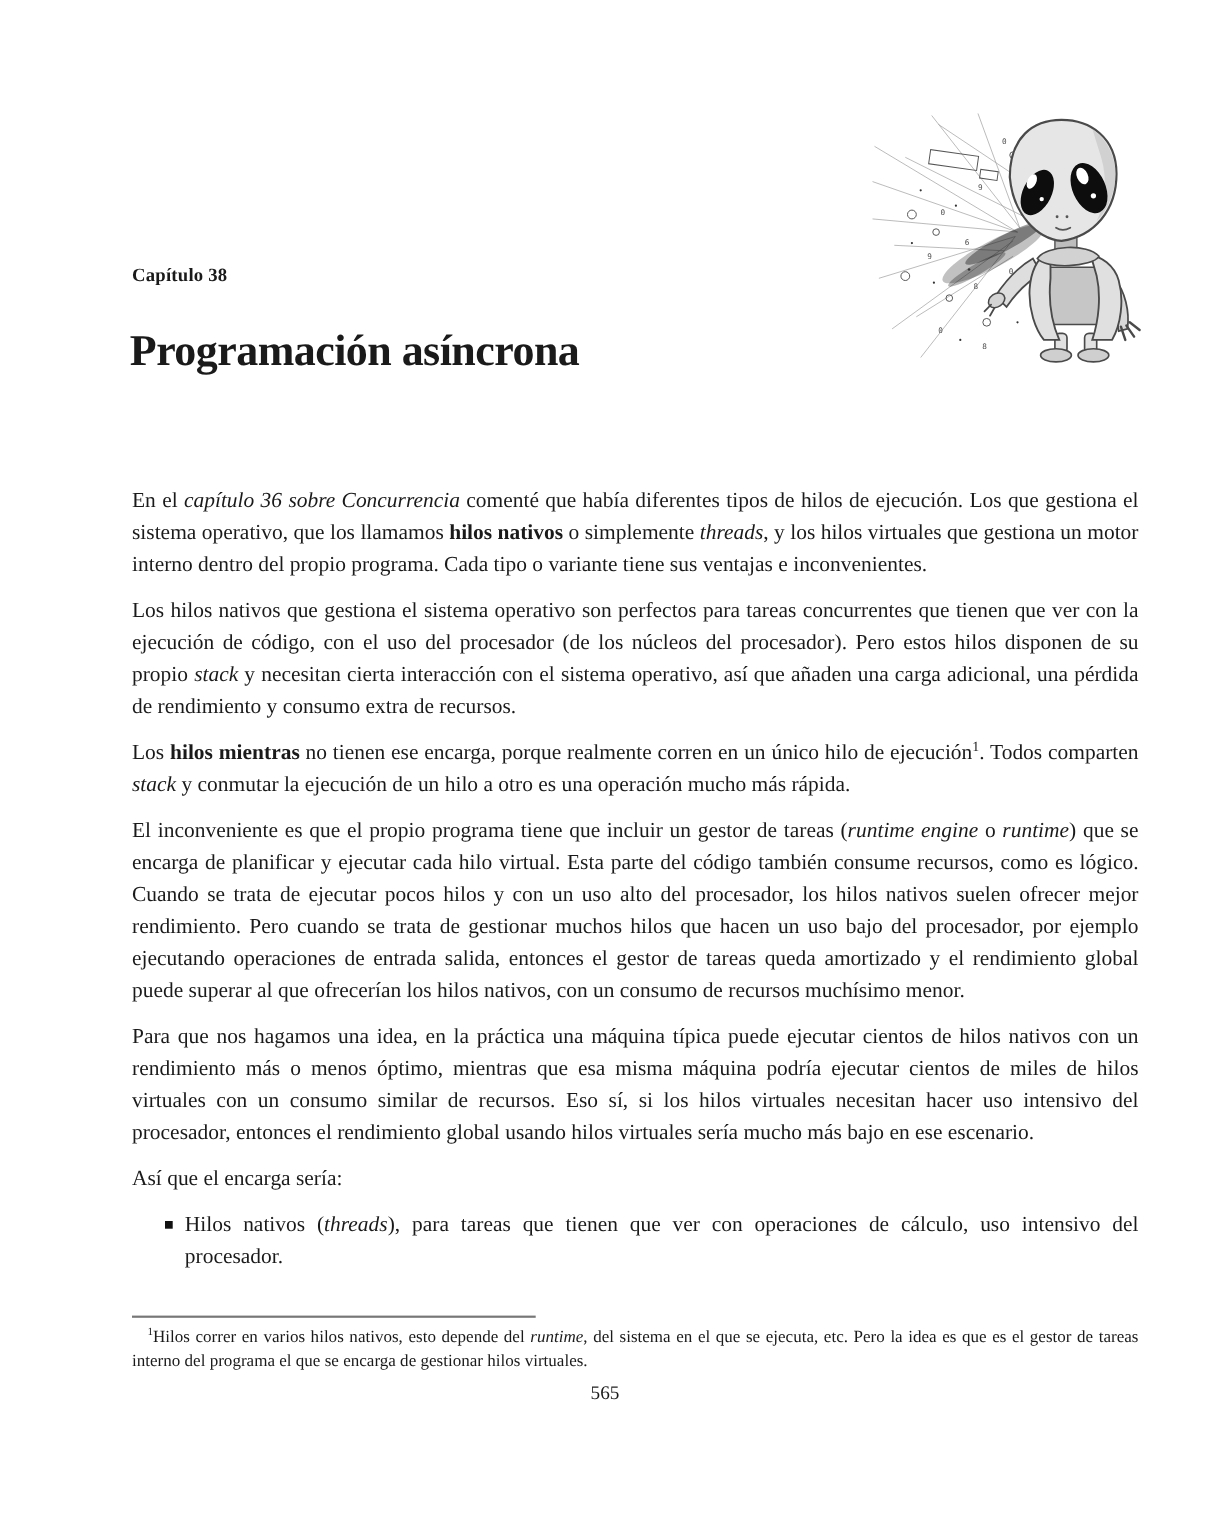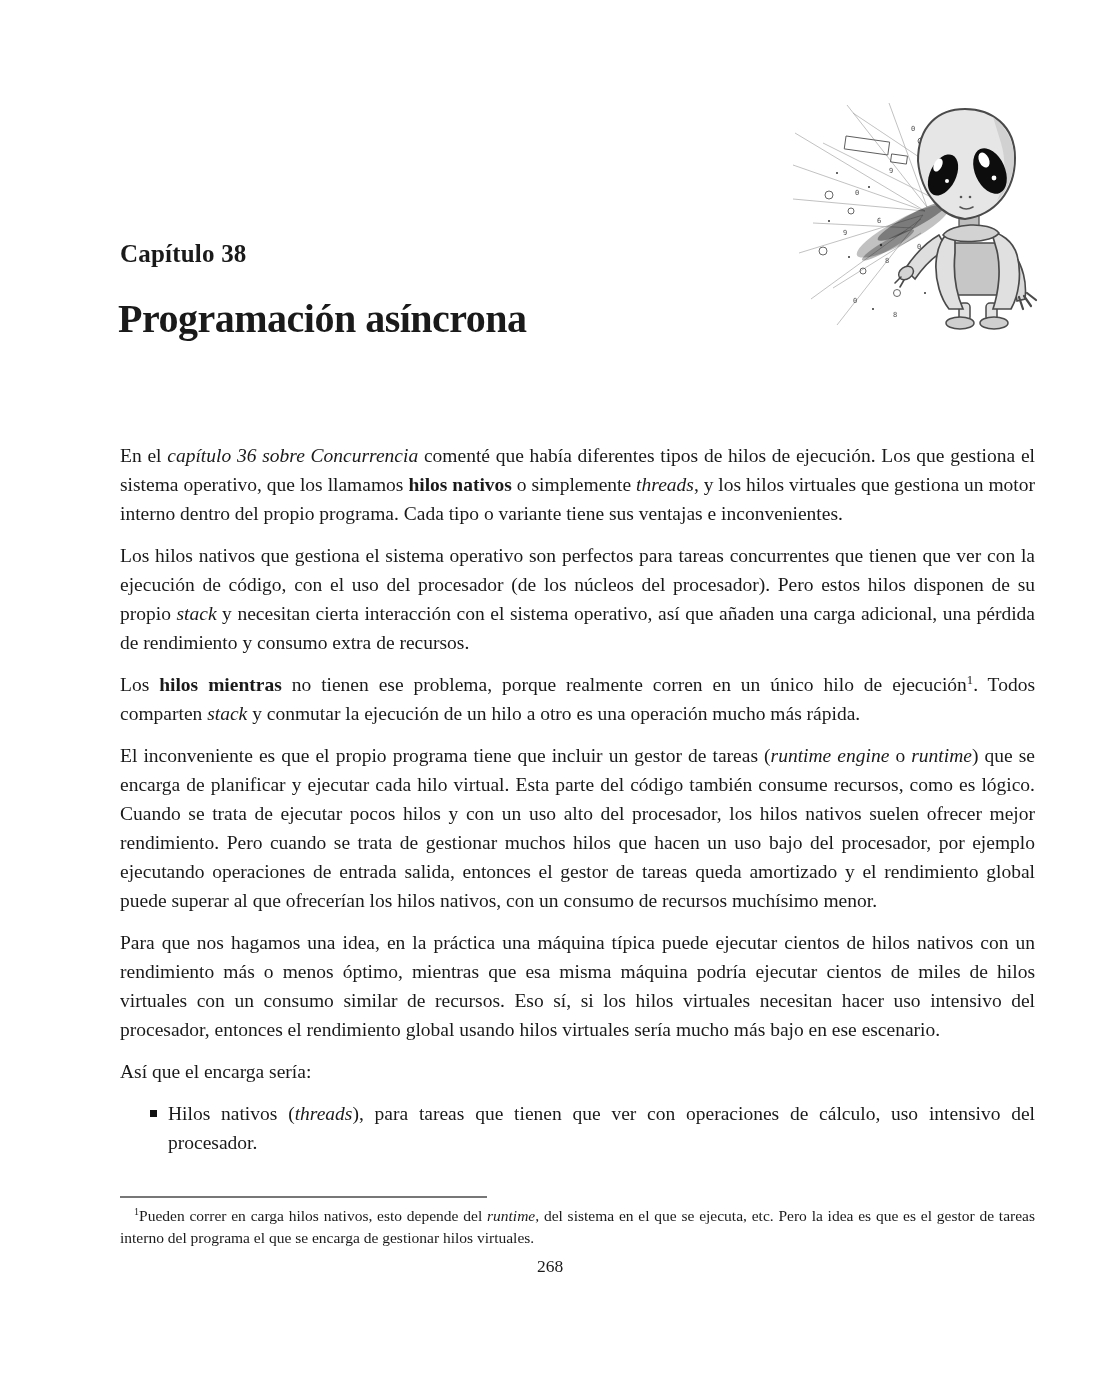--- a/index.html
+++ b/index.html
@@ -6,21 +6,21 @@
   .page{
     position:relative;
     width:1100px;height:1375px;
     background:#ffffff;
     font-family:"Liberation Serif", serif;
     color:#1a1a1a;
     overflow:hidden;
   }
   .chapter-label{
     position:absolute;left:120px;top:240px;
-    font-size:25px;font-weight:bold;letter-spacing:0.2px;
+    font-size:17px;font-weight:bold;letter-spacing:0.2px;
   }
   .chapter-title{
     position:absolute;left:118px;top:295px;
     font-size:40px;font-weight:bold;letter-spacing:-0.5px;
   }
   .illustration{
     position:absolute;left:793px;top:103px;width:247px;height:228px;
   }
   .body-text{
     position:absolute;left:120px;top:441px;width:915px;
@@ -161,27 +161,27 @@
         <circle cx="168" cy="94" r="1.3" fill="#555"></circle>
         <circle cx="177" cy="94" r="1.3" fill="#555"></circle>
         <path d="M167,104 q6,4 13,0" stroke="#555" stroke-width="1.6" fill="none" stroke-linecap="round"></path>
       </g>
     </svg>
   </div>
 
   <div class="body-text">
       <div class="para"><span>En el </span><em>capítulo  36 sobre Concurrencia</em><span> comenté que había diferentes tipos de hilos de ejecución. Los que gestiona el sistema operativo, que los llamamos </span><strong>hilos nativos</strong><span> o simplemente </span><em>threads</em><span>, y los hilos virtuales que gestiona un motor interno dentro del propio programa. Cada tipo o variante tiene sus ventajas e inconvenientes.</span></div>
       <div class="para"><span>Los hilos nativos que gestiona el sistema operativo son perfectos para tareas concurrentes que tienen que ver con la ejecución de código, con el uso del procesador (de los núcleos del procesador). Pero estos hilos disponen de su propio </span><em>stack</em><span> y necesitan cierta interacción con el sistema operativo, así que añaden una carga adicional, una pérdida de rendimiento y consumo extra de recursos.</span></div>
-      <div class="para"><span>Los </span><strong>hilos mientras</strong><span> no tienen ese problema, porque realmente corren en un único hilo de ejecución</span><sup>1</sup><span>. Todos comparten </span><em>stack</em><span> y conmutar la ejecución de un hilo a otro es una operación mucho más rápida.</span></div>
+      <div class="para"><span>Los </span><strong>hilos mientras</strong><span> no tienen ese encarga, porque realmente corren en un único hilo de ejecución</span><sup>1</sup><span>. Todos comparten </span><em>stack</em><span> y conmutar la ejecución de un hilo a otro es una operación mucho más rápida.</span></div>
       <div class="para"><span>El inconveniente es que el propio programa tiene que incluir un gestor de tareas (</span><em>runtime engine</em><span> o </span><em>runtime</em><span>) que se encarga de planificar y ejecutar cada hilo virtual. Esta parte del código también consume recursos, como es lógico. Cuando se trata de ejecutar pocos hilos y con un uso alto del procesador, los hilos nativos suelen ofrecer mejor rendimiento. Pero cuando se trata de gestionar muchos hilos que hacen un uso bajo del procesador, por ejemplo ejecutando operaciones de entrada salida, entonces el gestor de tareas queda amortizado y el rendimiento global puede superar al que ofrecerían los hilos nativos, con un consumo de recursos muchísimo menor.</span></div>
       <div class="para"><span>Para que nos hagamos una idea, en la práctica una máquina típica puede ejecutar cientos de hilos nativos con un rendimiento más o menos óptimo, mientras que esa misma máquina podría ejecutar cientos de miles de hilos virtuales con un consumo similar de recursos. Eso sí, si los hilos virtuales necesitan hacer uso intensivo del procesador, entonces el rendimiento global usando hilos virtuales sería mucho más bajo en ese escenario.</span></div>
       <div class="para"><span>Así que el encarga sería:</span></div>
       <div class="bullet-item"><span class="bullet-marker"></span><span>Hilos nativos (</span><em>threads</em><span>), para tareas que tienen que ver con operaciones de cálculo, uso intensivo del procesador.</span></div>
     </div>
 
   <div class="footnote">
     <div class="footnote-rule"></div>
-    <div class="footnote-text"><sup>1</sup><span>Pueden correr en carga hilos nativos, esto depende del </span><em>runtime</em><span>, del sistema en el que se ejecuta, etc. Pero la idea es que es el gestor de tareas interno del programa el que se encarga de gestionar hilos virtuales.</span></div>
+    <div class="footnote-text"><sup>1</sup><span>Hilos correr en varios hilos nativos, esto depende del </span><em>runtime</em><span>, del sistema en el que se ejecuta, etc. Pero la idea es que es el gestor de tareas interno del programa el que se encarga de gestionar hilos virtuales.</span></div>
   </div>
 
-  <div class="page-number">268</div>
+  <div class="page-number">565</div>
 
 </div>
 
 </body></html>

